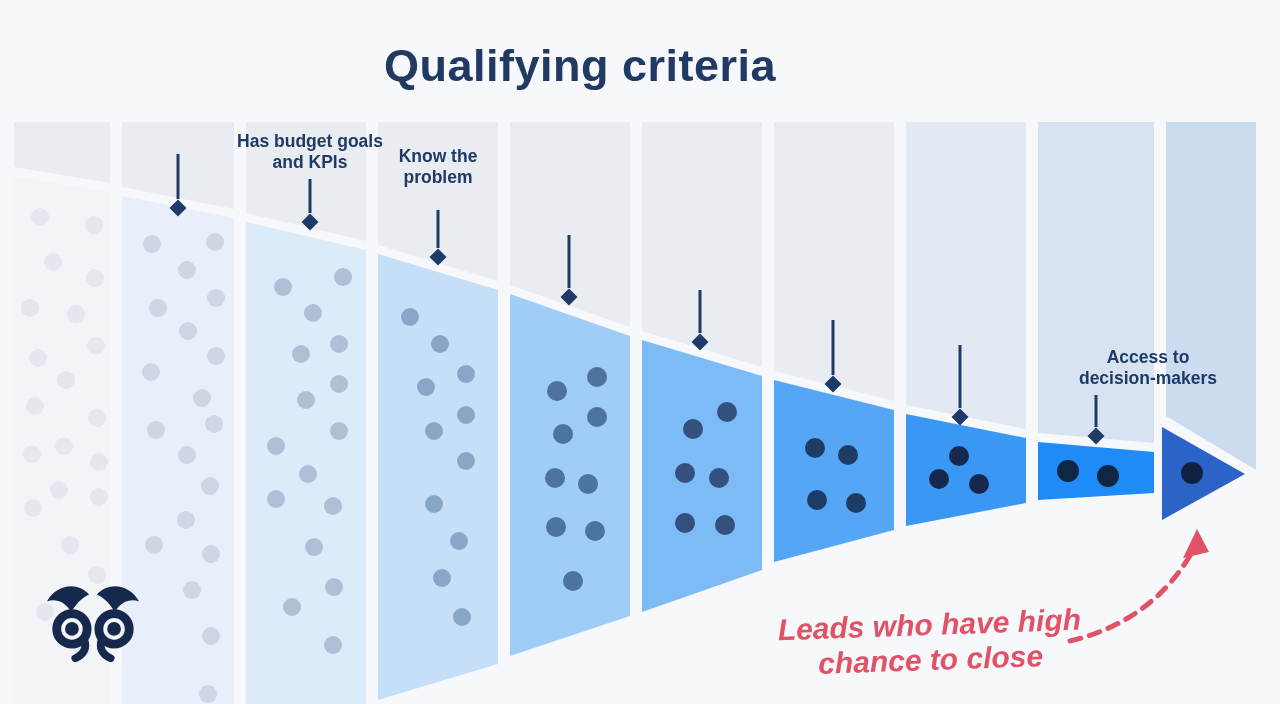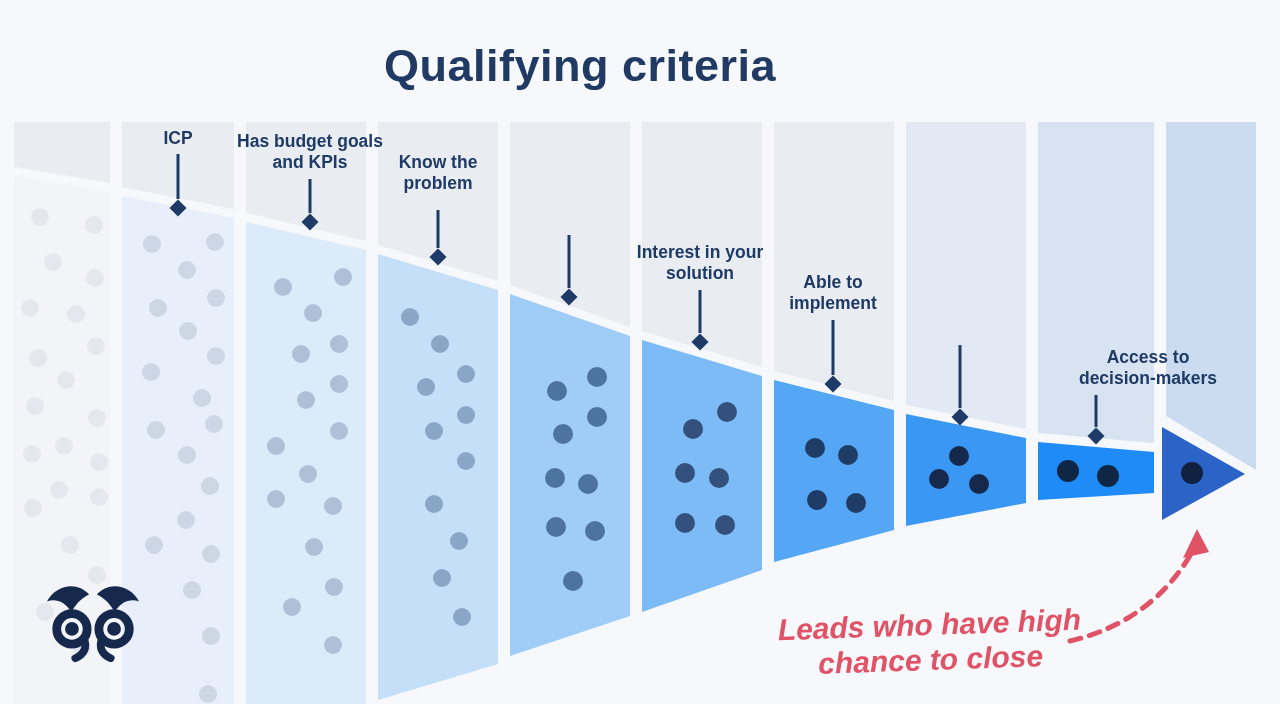--- a/index.html
+++ b/index.html
@@ -159,29 +159,24 @@
       <line x1="700" y1="290" x2="700" y2="333" stroke="#1e3a66" stroke-width="3"></line>
       <rect x="-6" y="-6" width="12" height="12" fill="#1e3a66" transform="translate(700,342) rotate(45)"></rect>
       <line x1="833" y1="320" x2="833" y2="375" stroke="#1e3a66" stroke-width="3"></line>
       <rect x="-6" y="-6" width="12" height="12" fill="#1e3a66" transform="translate(833,384) rotate(45)"></rect>
       <line x1="960" y1="345" x2="960" y2="408" stroke="#1e3a66" stroke-width="3"></line>
       <rect x="-6" y="-6" width="12" height="12" fill="#1e3a66" transform="translate(960,417) rotate(45)"></rect>
       <line x1="1096" y1="395" x2="1096" y2="427" stroke="#1e3a66" stroke-width="3"></line>
       <rect x="-6" y="-6" width="12" height="12" fill="#1e3a66" transform="translate(1096,436) rotate(45)"></rect>
     </svg>
 
-  <div class="crit" style="left: 178px; top: 128px;">ICP</div>
   <div class="crit" style="left: 310px; top: 131px;">Has budget goals
 and KPIs</div>
-  <div class="crit" style="left: 438px; top: 152px;">Know the
+  <div class="crit" style="left: 438px; top: 146px;">Know the
 problem</div>
-  <div class="crit" style="left: 700px; top: 242px;">Interest in your
-solution</div>
-  <div class="crit" style="left: 833px; top: 272px;">Able to
-implement</div>
   <div class="crit" style="left: 1148px; top: 347px;">Access to
 decision-makers</div>
 
   <div class="annotation">Leads who have high
 chance to close</div>
 
   <svg class="owl" width="98" height="82" viewBox="0 0 100 82">
     <g fill="#16294d">
       <path d="M3,19 C12,2 34,-2 46,12 C38,16 32,22 28,30 C21,19 12,16 3,19 Z"></path>
       <path d="M97,19 C88,2 66,-2 54,12 C62,16 68,22 72,30 C79,19 88,16 97,19 Z"></path>

